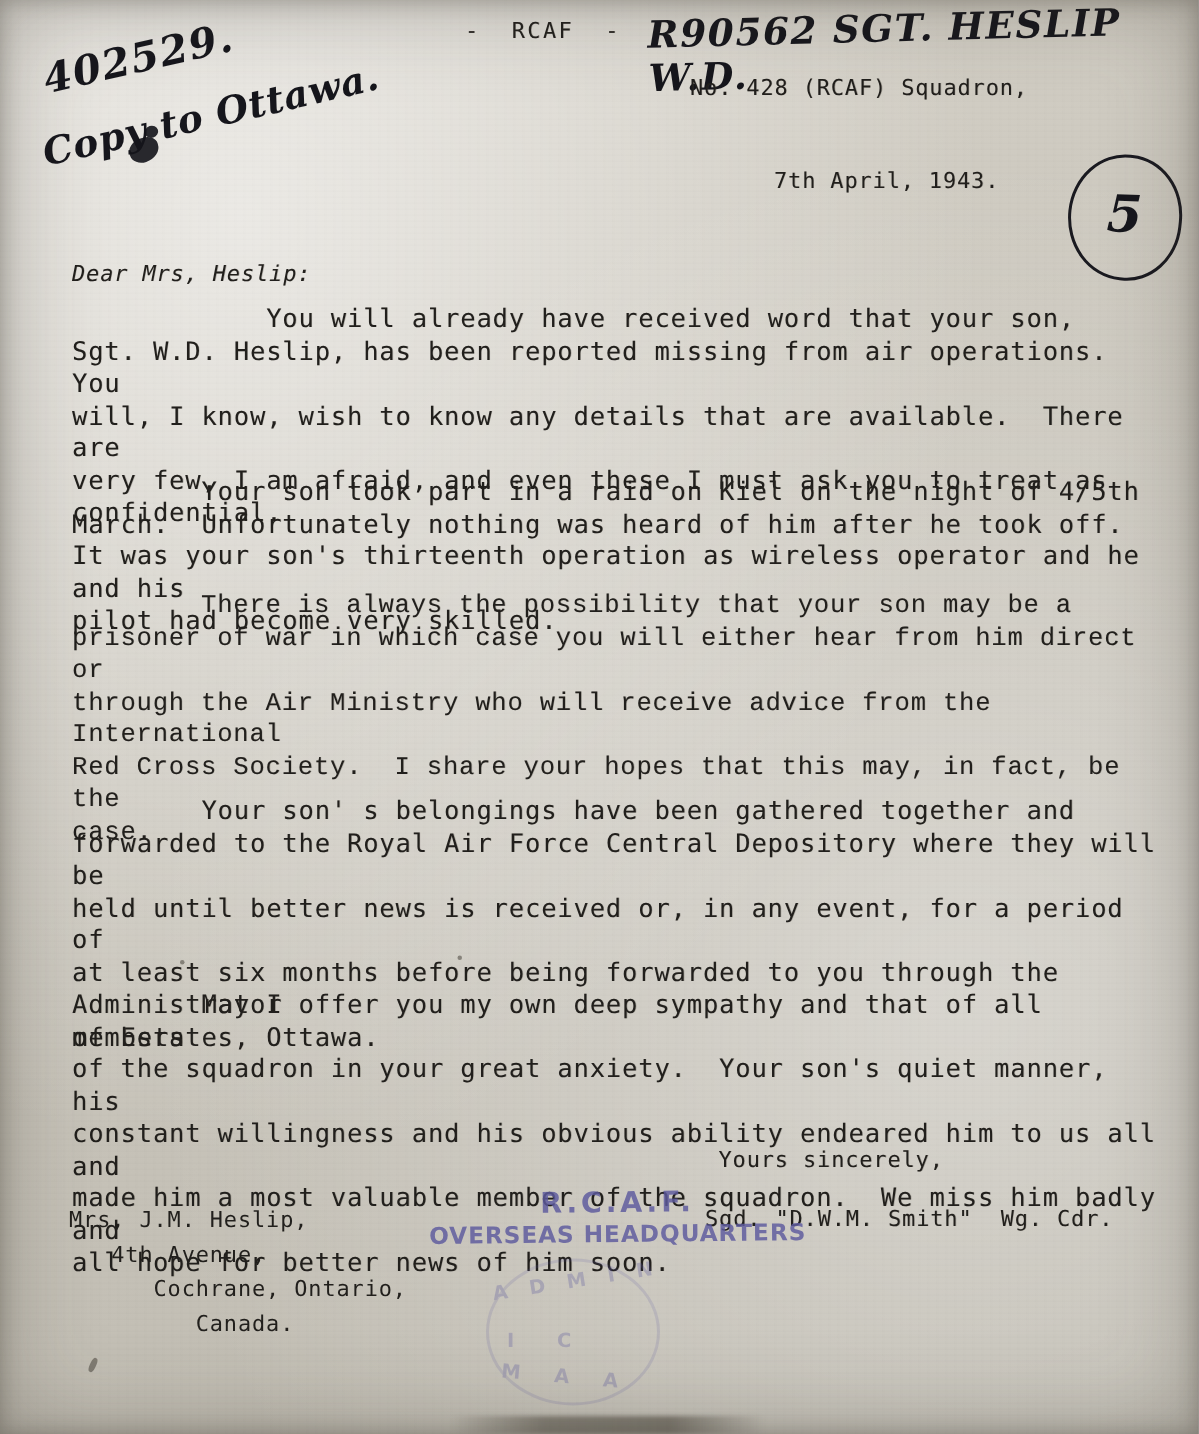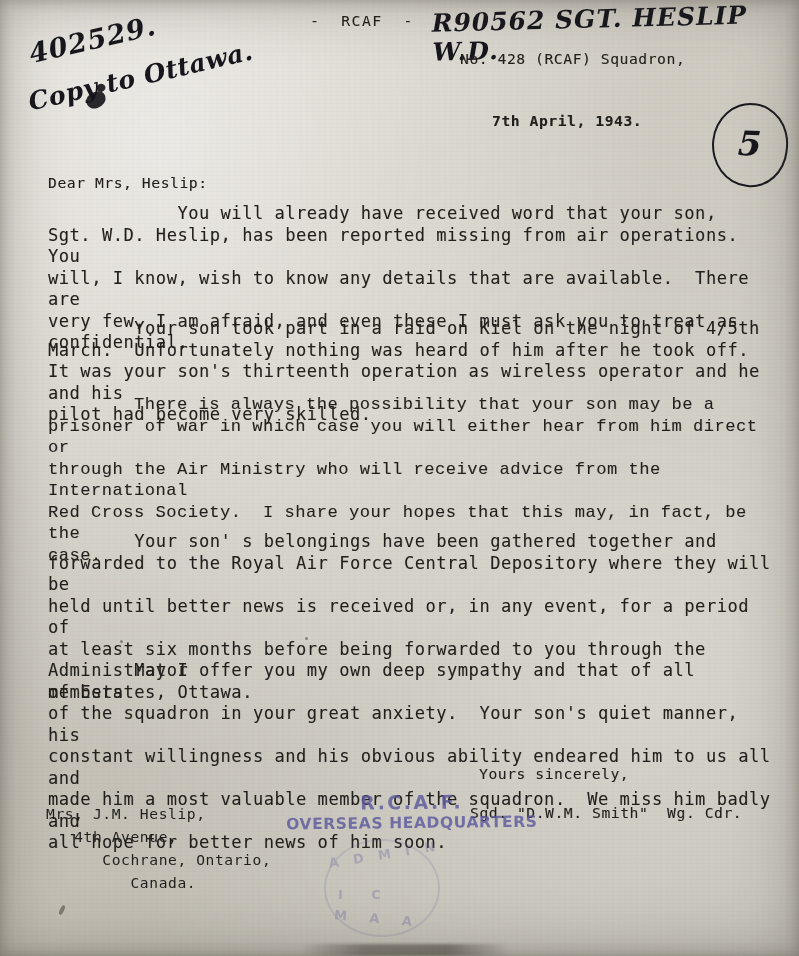--- a/index.html
+++ b/index.html
@@ -50,23 +50,23 @@
 
   
   .copy-dash {
     left: 310px;
     top: 10px;
     font-size: 14.6px;
     letter-spacing: 1.6px;
   }
   .sqdn-line1 { left: 460px; top: 48px; }
   .sqdn-line2 { left: 474px; top: 69px; }
-  .date-line { left: 492px; top: 110px; font-weight: bold; }
-
-  .salutation { left: 48px; top: 172px; }
+  .date-line { left: 516px; top: 110px; }
+
+  .salutation { left: 48px; top: 172px; font-style: italic; }
 
   .para {
     position: absolute;
     left: 48px;
     width: 730px;
     font-family: "DejaVu Sans Mono", monospace;
     font-size: 17px;
     line-height: 21.5px;
     letter-spacing: 0.55px;
     color: #211f1c;

